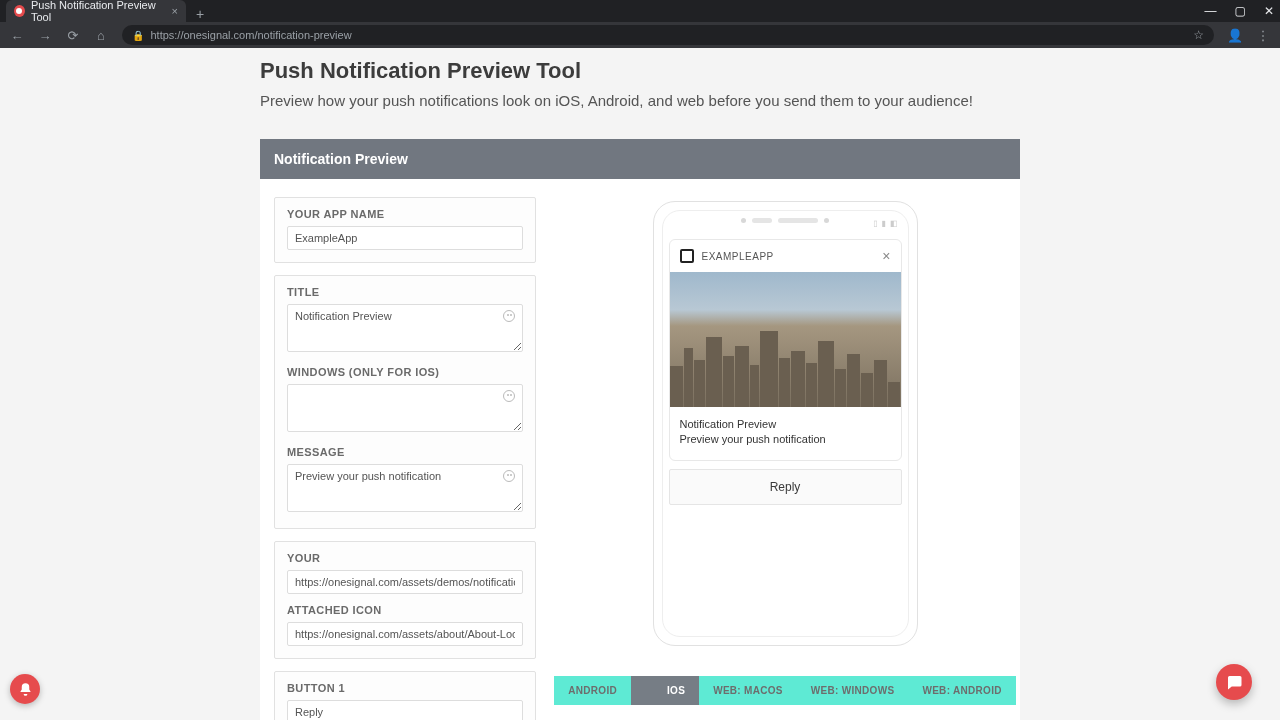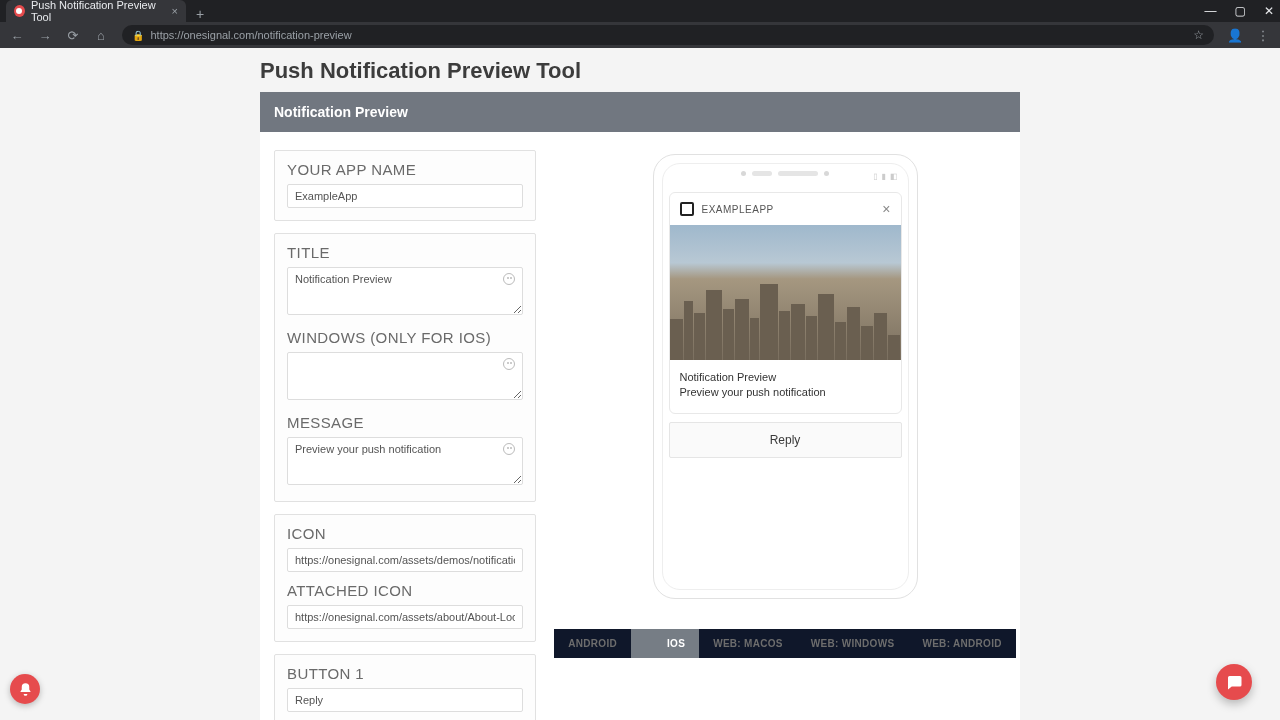--- a/index.html
+++ b/index.html
@@ -130,24 +130,24 @@
     align-items: center;
   }
   .form-card {
     border: 1px solid #e1e1e1;
     border-radius: 2px;
     padding: 10px 12px 12px 12px;
     margin-bottom: 12px;
     background: #fdfdfd;
   }
   .form-label {
-    font-size: 15px;
+    font-size: 11px;
     color: #6a6a6a;
     letter-spacing: 0.4px;
-    font-weight: 400;
+    font-weight: 700;
     margin-bottom: 6px;
     display: block;
   }
   .form-label.inner { margin-top: 10px; }
   .text-input {
     width: 100%;
     border: 1px solid #ddd;
     border-radius: 2px;
     padding: 5px 7px;
     font-size: 11px;
@@ -235,21 +235,21 @@
   
   .platform-tabs {
     display: flex;
     margin-top: 30px;
     border: 0;
   }
   .ptab {
     font-size: 10px;
     color: #6d6d6d;
     padding: 9px 14px;
-    background: #0f172a;
+    background: #5eead4;
     letter-spacing: 0.3px;
     font-weight: 600;
     cursor: pointer;
   }
   .ptab.active {
     background: #767d85;
     color: #fff;
     padding-left: 36px;
   }
   
@@ -303,20 +303,21 @@
     </div>
     <span class="nav-icon">👤</span>
     <span class="nav-icon">⋮</span>
   </div>
 </div>
 
 <div class="page-wrap">
   <div class="page-scroll">
     <div class="content">
       <h1 class="page-title">Push Notification Preview Tool</h1>
+      <div class="page-sub">Preview how your push notifications look on iOS, Android, and web before you send them to your audience!</div>
 
       <div class="panel-head">Notification Preview</div>
       <div class="panel-body">
 
         <div class="left-col">
 
           <div class="form-card">
             <span class="form-label">YOUR APP NAME</span>
             <input class="text-input" value="ExampleApp" style="">
           </div>
@@ -335,21 +336,21 @@
             </div>
 
             <span class="form-label inner">MESSAGE</span>
             <div class="textarea-wrap">
               <textarea class="text-input" style="">Preview your push notification</textarea>
               <span class="emoji-dot"></span>
             </div>
           </div>
 
           <div class="form-card">
-            <span class="form-label">ICON</span>
+            <span class="form-label">YOUR</span>
             <input class="text-input" value="https://onesignal.com/assets/demos/notification_logo-al" style="">
             <span class="form-label inner">ATTACHED ICON</span>
             <input class="text-input" value="https://onesignal.com/assets/about/About-Location-NY-a" style="">
           </div>
 
           <div class="form-card">
             <span class="form-label">BUTTON 1</span>
             <input class="text-input" value="Reply" style="">
             
           </div>

